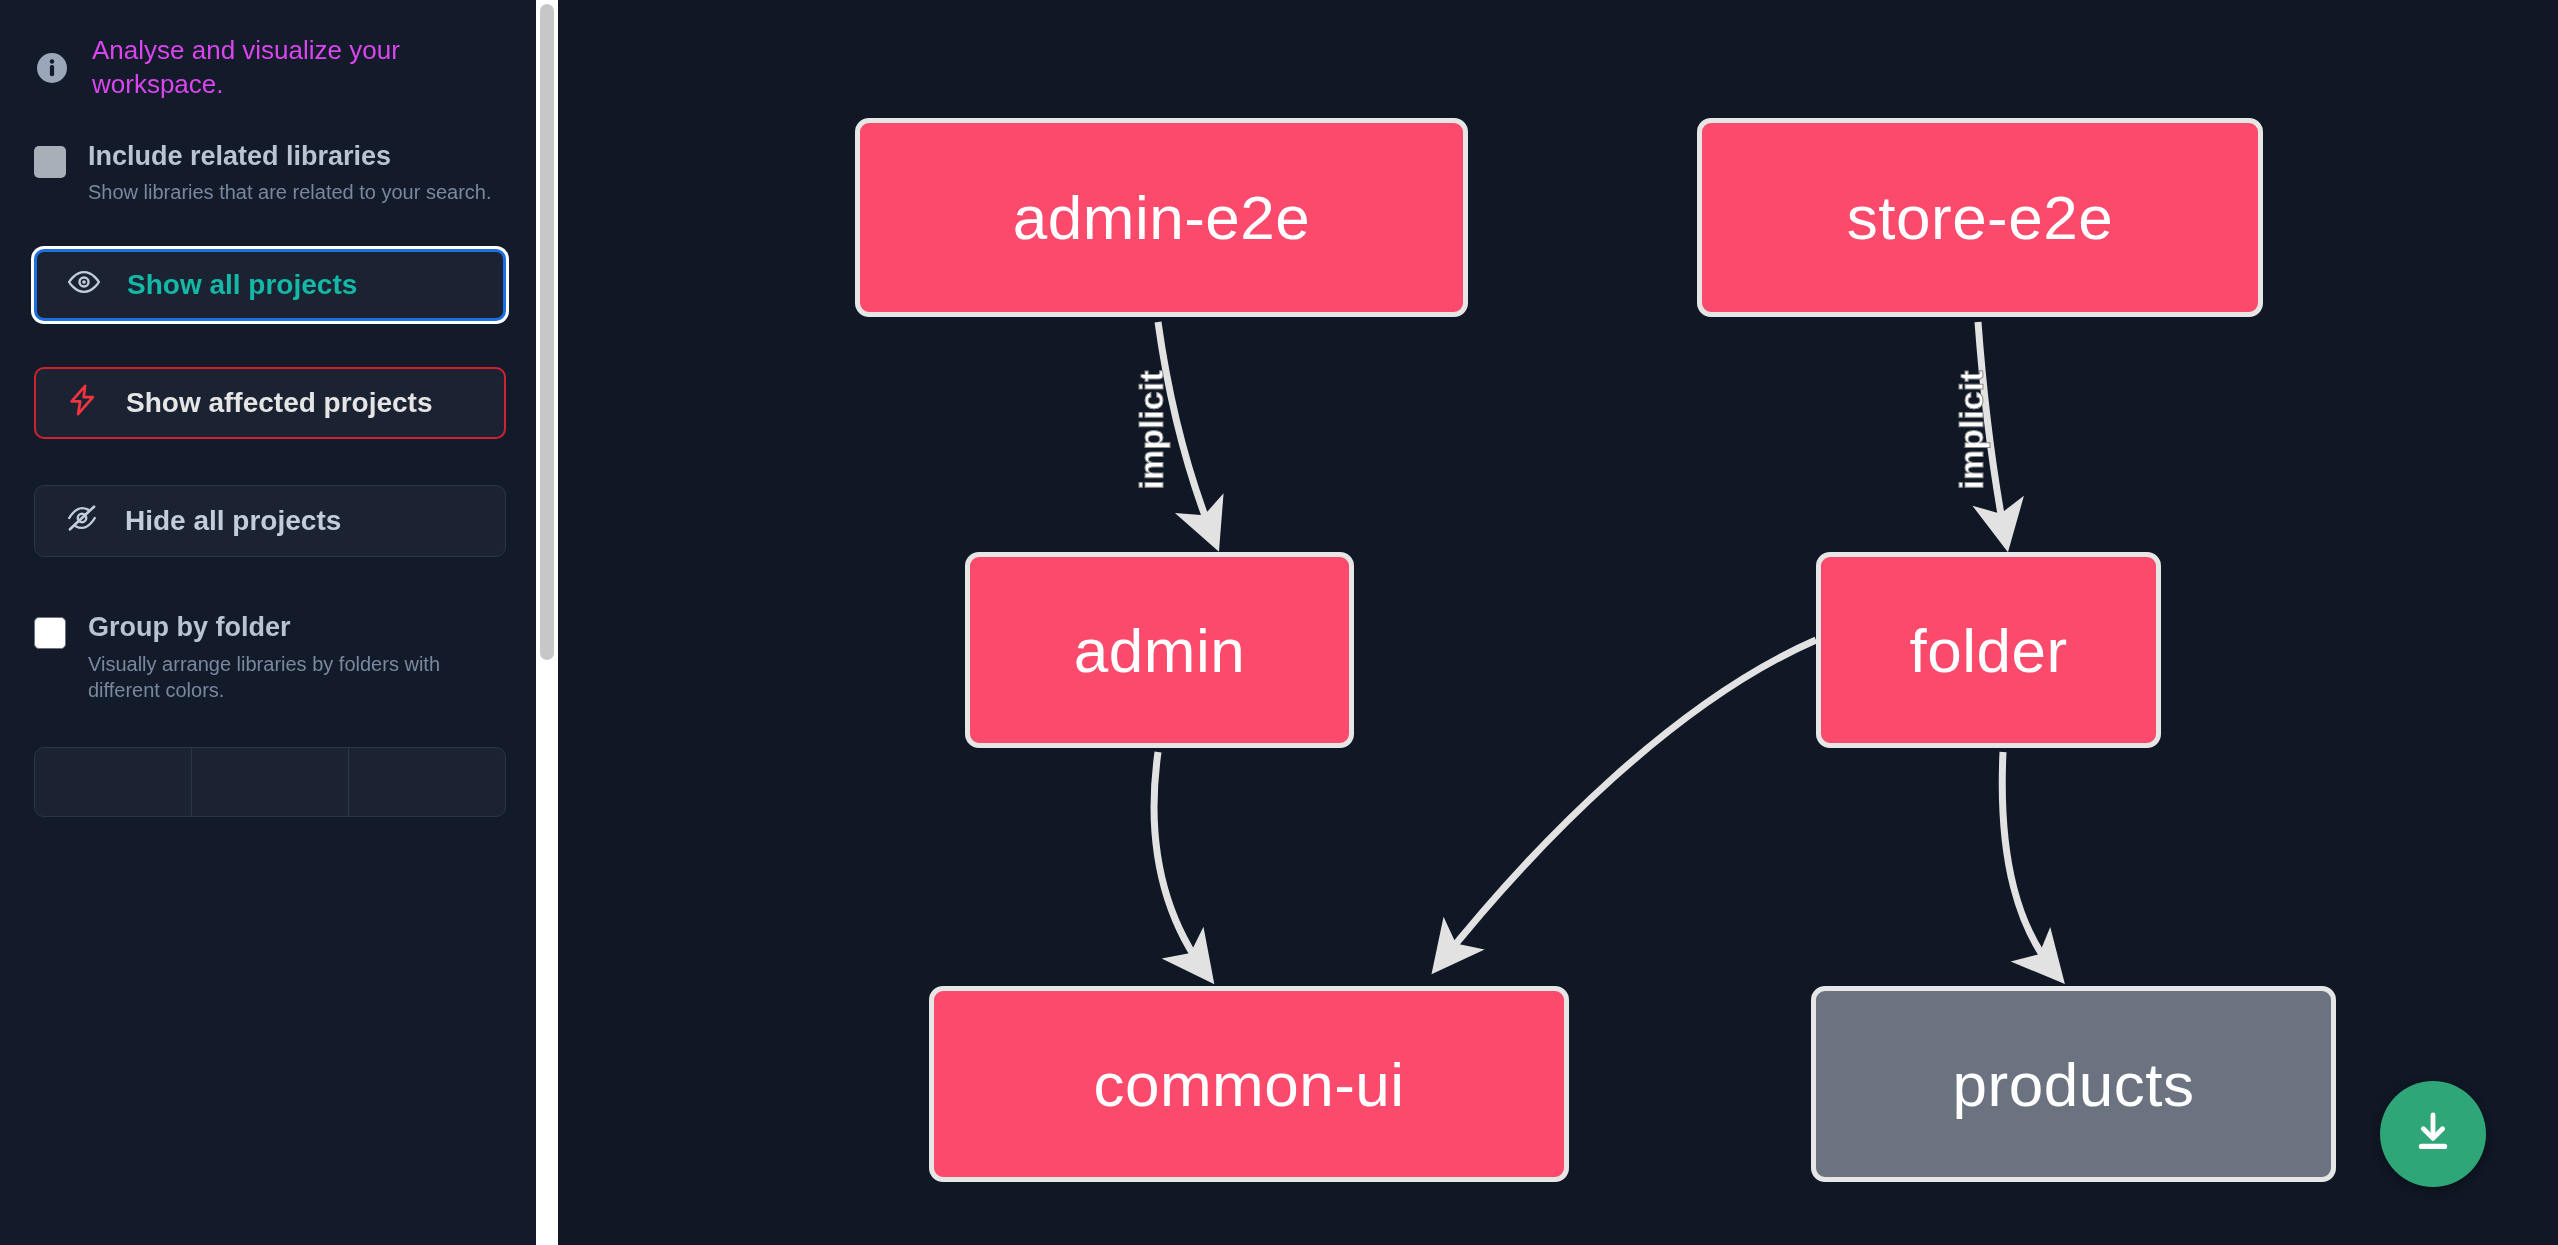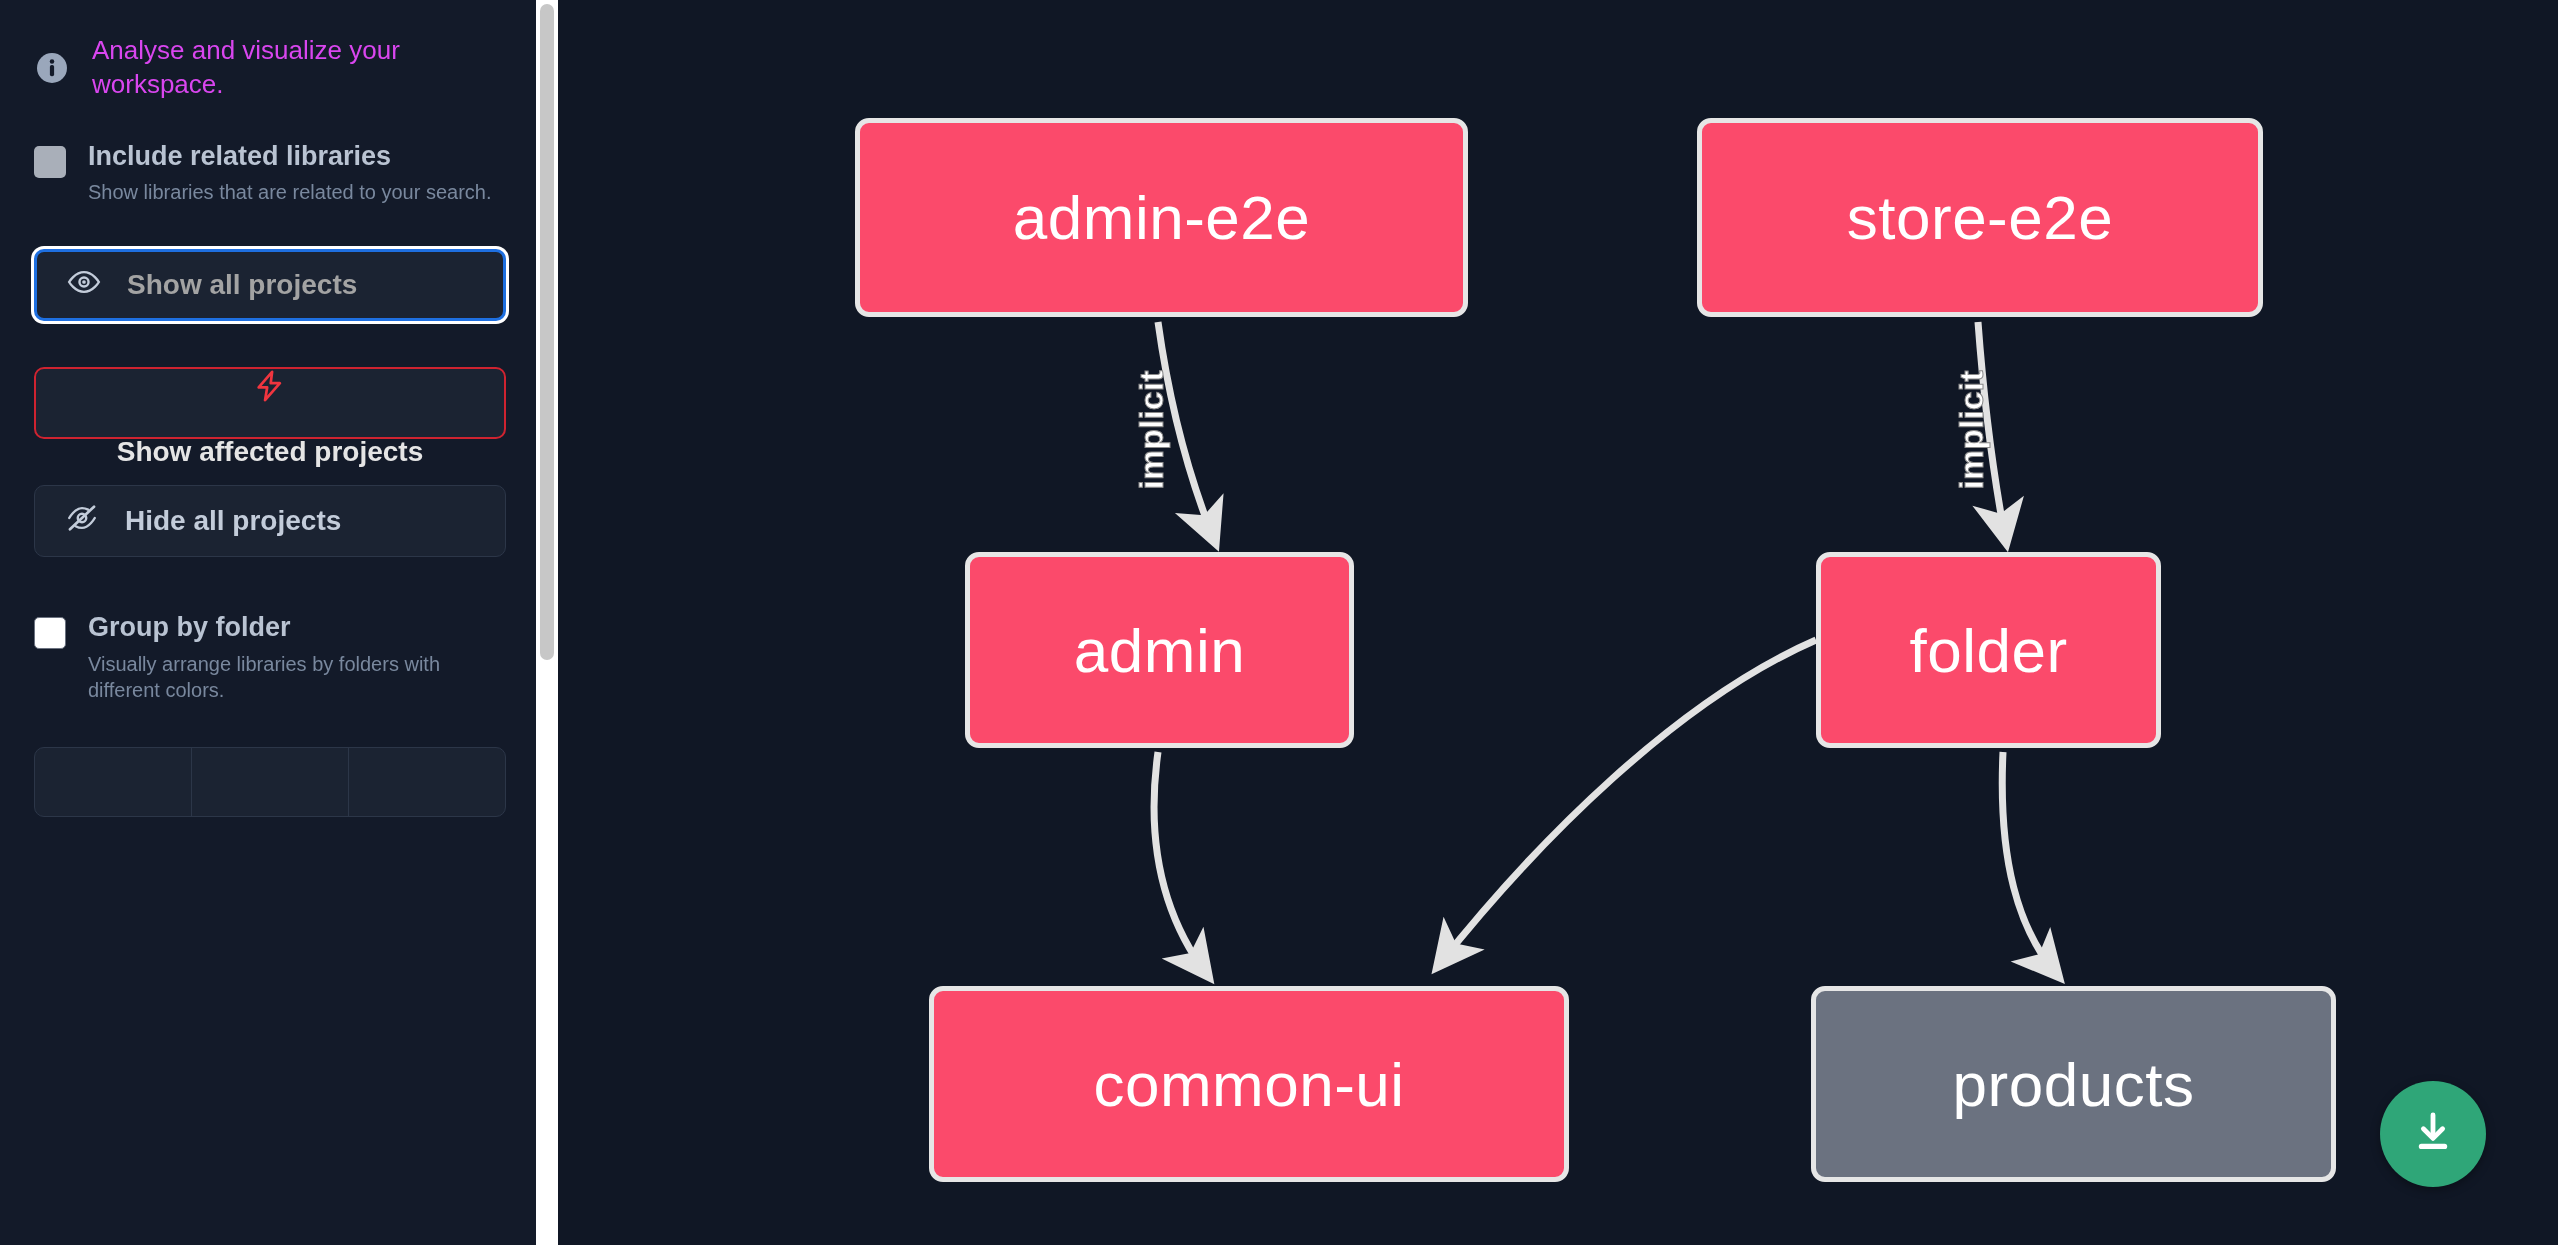--- a/index.html
+++ b/index.html
@@ -97,28 +97,27 @@
     background:#1b2332;
     cursor:pointer;
     font-size:28px;font-weight:700;
   }
   .btn .lbl{white-space:nowrap;}
   .btn-show-all{
     margin-top:44px;
     background:#1b2332;
     border:3px solid #1e6fe0;
     box-shadow:0 0 0 3px #ffffff;
-    color:#a3a3a3;
+    color:#14b8a6;
   }
   .btn-show-affected{
     margin-top:46px;
     background:#1b2332;
     border:2px solid #cf2330;
     color:#e5e5e5;
-    flex-direction:column;
   }
   .btn-hide-all{
     margin-top:46px;
     background:#1b2332;
     border:1px solid #2c3648;
     color:#c3ccda;
   }
 
   .seg-group{
     margin:44px 34px 0 34px;

